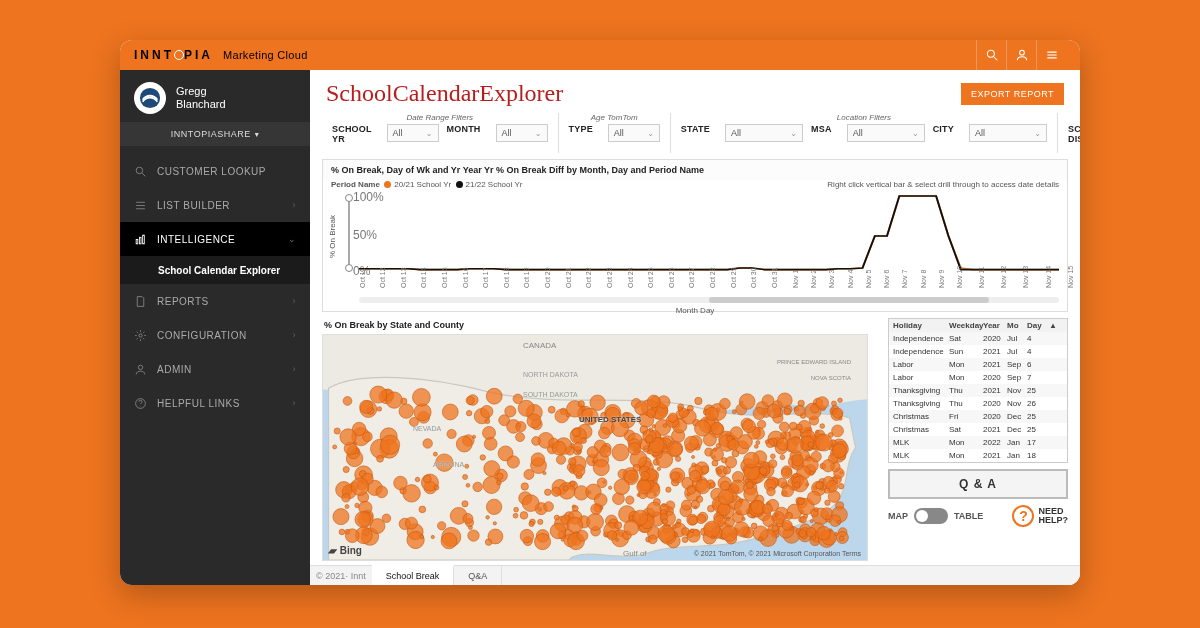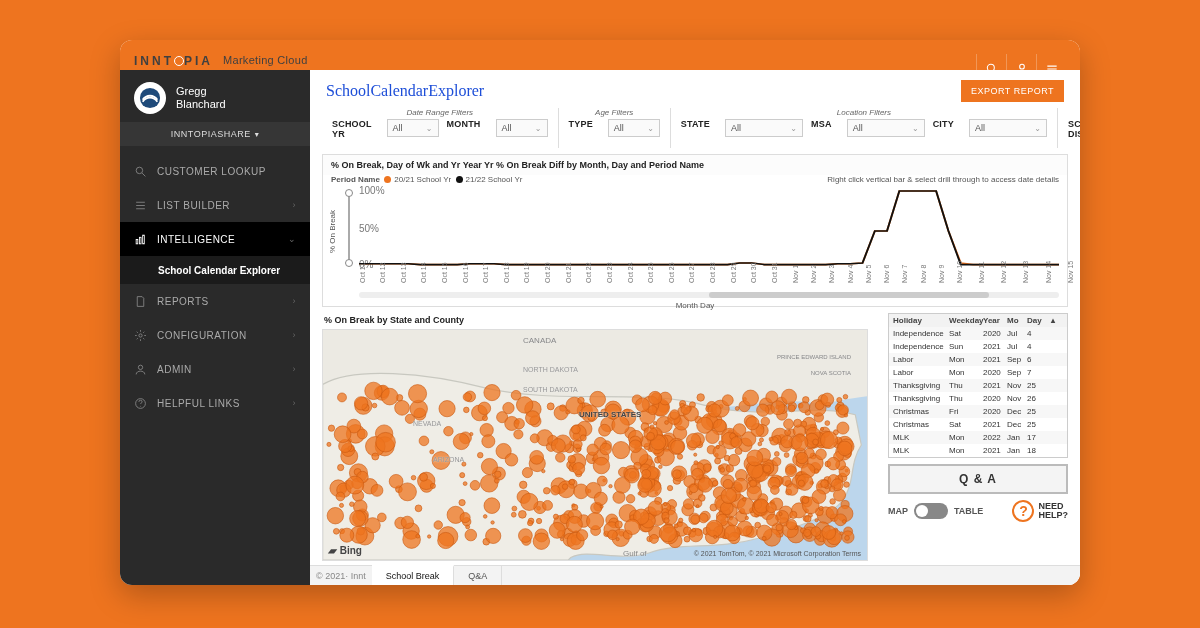--- a/index.html
+++ b/index.html
@@ -1,19 +1,19 @@
 <!DOCTYPE html>
 <html><head>
 <meta charset="utf-8">
 <style>
   * { margin:0; padding:0; box-sizing:border-box; font-family: Arial, Helvetica, sans-serif; }
   body { background:#ee741f; width:1200px; height:628px; overflow:hidden; }
   .window { position:absolute; left:120px; top:40px; width:960px; height:545px; background:#fff; border-radius:12px; overflow:hidden; box-shadow:0 10px 30px rgba(0,0,0,.25); display:flex; flex-direction:column; }
   
-  .topbar { height:30px; background:#ee741f; color:#404040; display:flex; align-items:flex-start; padding:14px 14px; font-size:12px; }
+  .topbar { height:30px; background:#ee741f; color:#000000; display:flex; align-items:center; padding:14px 14px; font-size:12px; }
   .brand { font-weight:700; letter-spacing:3px; }
   .brand-circle { display:inline-block; width:10px; height:10px; border:1.5px solid #fff; border-radius:50%; position:relative; top:1px; }
   .suite { margin-left:10px; font-weight:400; letter-spacing:.3px; font-size:11px; }
   .spacer { flex:1; }
   .topicon { width:30px; height:30px; display:flex; align-items:center; justify-content:center; border-left:1px solid rgba(255,255,255,.25); }
   .topicon svg { width:14px; height:14px; stroke:#fff; fill:none; stroke-width:1.8; }
   .hamb svg { stroke-width:2; }
   
   .body { flex:1; display:flex; min-height:0;justify-content:flex-end; }
   
@@ -27,21 +27,21 @@
   .nav { margin-top:8px; }
   .navitem { height:34px; display:flex; align-items:center; padding:0 14px; gap:10px; letter-spacing:.5px; cursor:pointer; }
   .navitem .chev { margin-left:auto; color:#666; font-size:9px; }
   .navitem svg { width:13px; height:13px; stroke:#888; fill:none; stroke-width:1.6; }
   .navitem.active { background:#000; color:#fff; }
   .navitem.active svg { stroke:#fff; }
   .subitem { height:28px; background:#1b1b1b; color:#fff; display:flex; align-items:center; padding-left:38px; font-size:10px; font-weight:bold; cursor:pointer; }
   
   .main { flex:1; background:#fff; display:flex; flex-direction:column; min-width:0; }
   .titlebar { display:flex; align-items:center; padding:10px 16px 6px; }
-  .pagetitle { font-family: Georgia, 'Times New Roman', serif; font-size:16px; color:#1d4ed8; }
+  .pagetitle { font-family: Georgia, 'Times New Roman', serif; font-size:24px; color:#b91c1c; }
   .export { margin-left:auto; background:#ee741f; color:#fff; border:none; font-size:9px; letter-spacing:.5px; padding:6px 10px; cursor:pointer; }
   
   .filters { display:flex; align-items:stretch; padding:0 12px 6px; gap:0; }
   .filtergroup { padding:0 10px; border-right:1px solid #ddd; }
   .filtergroup:last-child { border-right:none; }
   .fg-title { font-size:8px; color:#666; text-align:center; margin-bottom:2px; font-style:italic; }
   .fg-row { display:flex; gap:8px; }
   .fctl { display:flex; flex-direction:row; gap:15px; }
   .flabel { font-size:9px; color:#222; font-weight:bold; letter-spacing:.2px; }
   .fselect { height:18px; min-width:52px; border:1px solid #ccc; background:#fafafa; font-size:9px; color:#555; display:flex; align-items:center; justify-content:space-between; padding:0 5px; cursor:pointer; }
@@ -52,21 +52,21 @@
   
   .panel { margin:0 12px 6px; border:1px solid #ddd; }
   .panel-title { font-size:9px; font-weight:bold; padding:5px 8px; color:#222; background:#fcfcfc; }
   .chart-meta { display:flex; justify-content:space-between; padding:0 8px 3px; font-size:8px; color:#555; }
   .legend .dot { display:inline-block; width:7px; height:7px; border-radius:50%; margin-right:3px; position:relative; top:1px; }
   .dot.o { background:#ee741f; }
   .dot.k { background:#111; }
   .chart { position:relative; height:105px; padding:0 8px 0 30px; }
   .yaxis { position:absolute; left:4px; top:0; height:80px; width:24px; }
   .ylabel { position:absolute; left:-16px; top:40px; transform:rotate(-90deg); font-size:8px; color:#555; transform-origin:center; white-space:nowrap; }
-  .ytick { position:absolute; right:2px; font-size:10px; color:#777;margin-left:6px; }
+  .ytick { position:absolute; right:2px; font-size:12px; color:#777; }
   .ygauge { position:absolute; left:24px; top:2px; width:4px; height:78px; }
   .ygauge .rail { position:absolute; left:1px; top:4px; width:2px; bottom:4px; background:#aaa; }
   .ygauge .knob { position:absolute; left:-2px; width:8px; height:8px; border-radius:50%; background:#fff; border:1.5px solid #888; }
   .plot { position:absolute; left:36px; right:8px; top:0; height:80px; }
   .plot svg { width:100%; height:100%; }
   .xticks { position:absolute; left:36px; right:8px; top:80px; height:20px; display:flex; }
   .xticks span { flex:1; font-size:7px; color:#777; transform:rotate(-90deg); transform-origin:top left; position:relative; top:16px; white-space:nowrap; text-align:left; }
   .xaxis-label { position:absolute; left:0; right:0; bottom:-4px; text-align:center; font-size:8px; color:#555; }
   .xscroll { position:absolute; left:36px; right:8px; bottom:8px; height:6px; background:#eee; border-radius:3px; }
   .xscroll .thumb { position:absolute; left:50%; width:40%; top:0; bottom:0; background:#ccc; border-radius:3px; }
@@ -235,21 +235,21 @@
             <div class="fctl">
               <div class="flabel">MONTH</div>
               <div class="fselect">
                   <span>All</span>
                   <span class="dd">⌄</span>
                 </div>
             </div>
           </div>
         </div>
         <div class="filtergroup">
-          <div class="fg-title">Age Filters</div>
+          <div class="fg-title">Age TomTom</div>
           <div class="fg-row">
             <div class="fctl">
               <div class="flabel">TYPE</div>
               <div class="fselect">
                   <span>All</span>
                   <span class="dd">⌄</span>
                 </div>
             </div>
           </div>
         </div>

